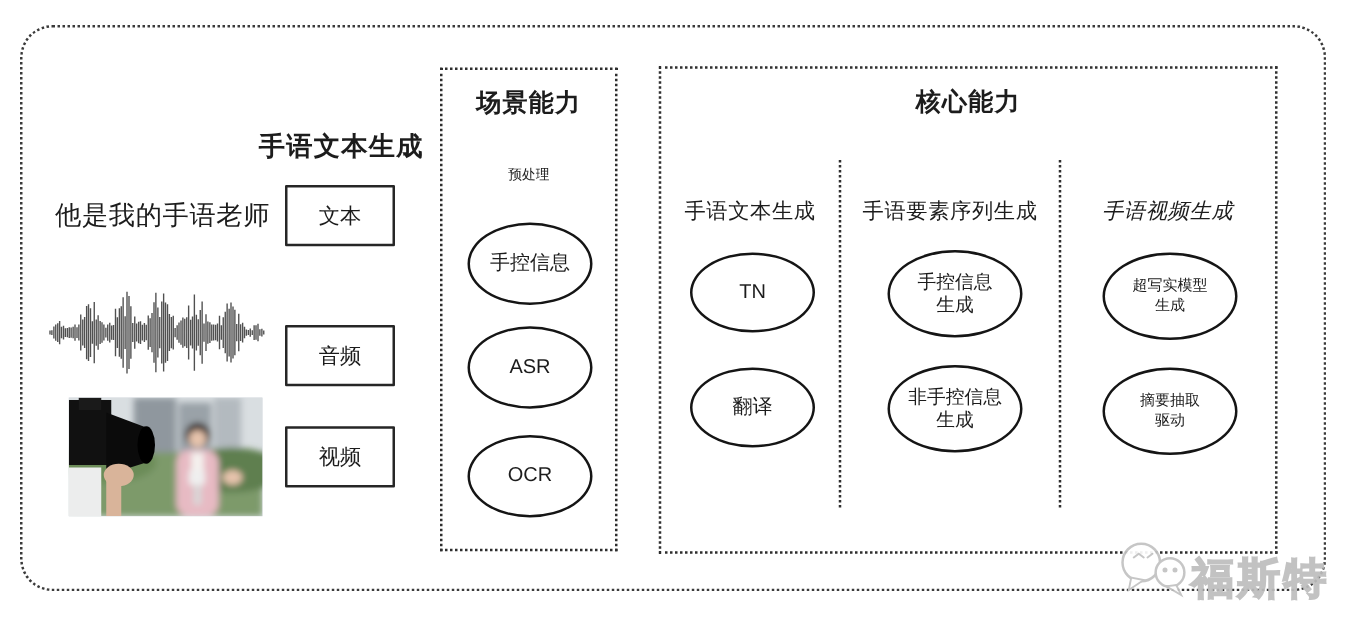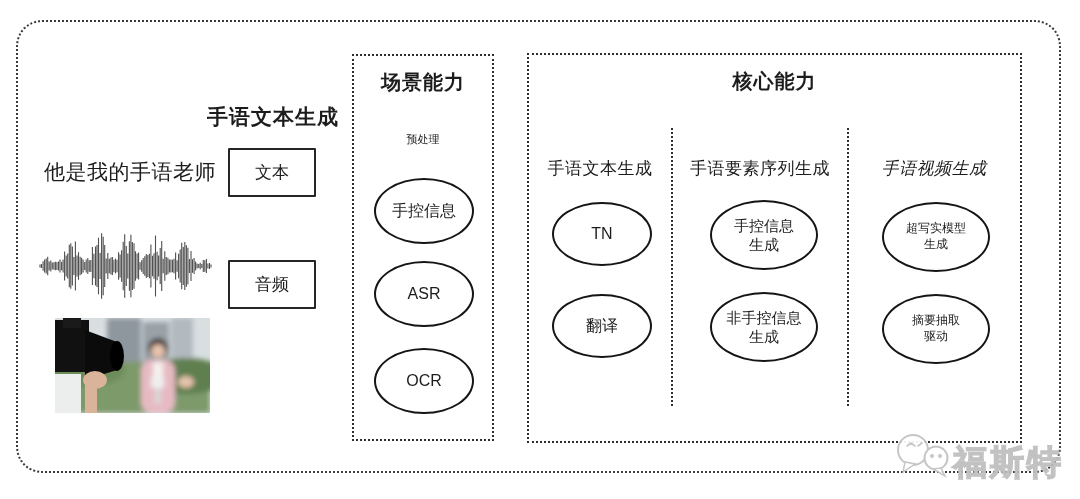--- a/index.html
+++ b/index.html
@@ -96,20 +96,23 @@
       <rect x="0" y="56" width="26" height="39" fill="#eceded"></rect>
     </svg>
   </div>
 
   <div class="in-box" style="top:148px;">
     <span>文本</span>
   </div>
   <div class="in-box" style="top:260px;">
     <span>音频</span>
   </div>
+  <div class="in-box" style="top:341px;">
+    <span>视频</span>
+  </div>
 
   <div class="dash-box scene-box">
     <div class="box-title">场景能力</div>
     <div class="box-subtitle">预处理</div>
   </div>
   <div class="node n-scene" style="top:178px;">
     <span>手控信息</span>
   </div>
   <div class="node n-scene" style="top:348px;">
     <span>OCR</span>

